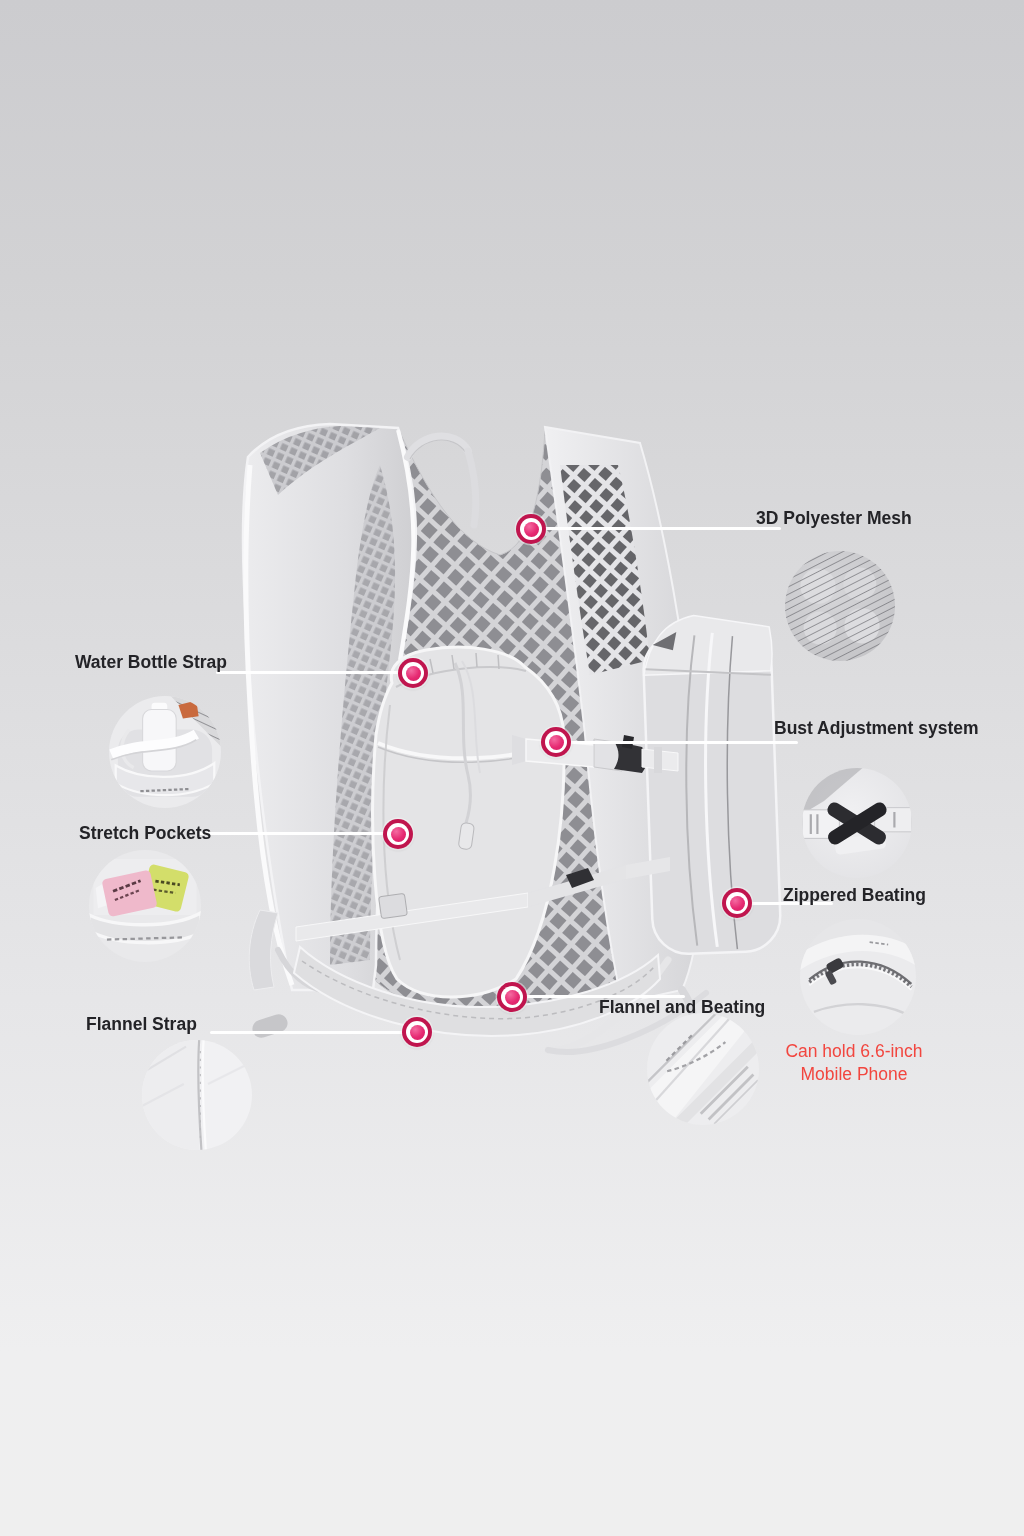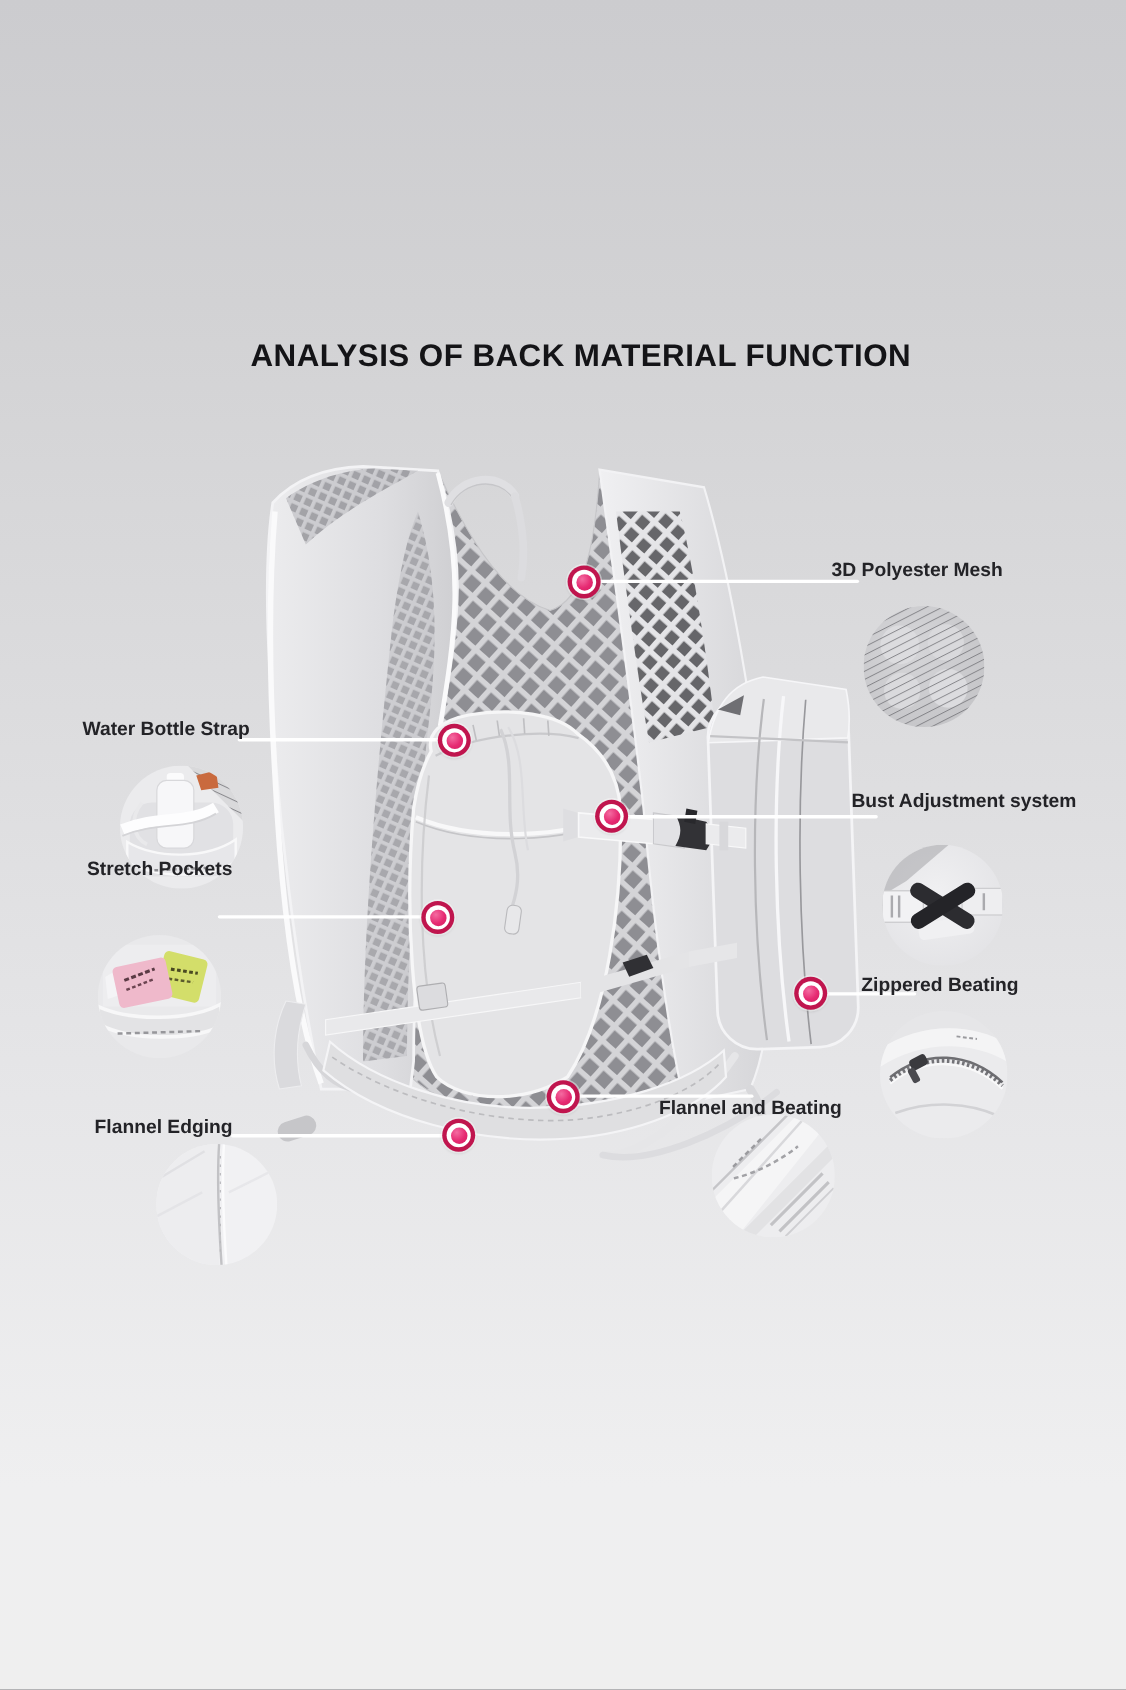--- a/index.html
+++ b/index.html
@@ -84,21 +84,20 @@
         <stop offset="0" stop-color="#d6d6d9"></stop>
           <stop offset="1" stop-color="#c3c3c6"></stop>
       </radialGradient>
       <radialGradient id="circBg2" cx="0.45" cy="0.4" r="0.85">
         <stop offset="0" stop-color="#f0f0f2"></stop>
           <stop offset="1" stop-color="#dfdfe2"></stop>
       </radialGradient>
     </defs>
   </svg>
 
-  <div class="title">ANALYSIS OF BACK MATERIAL FUNCTION</div>
 
   <svg class="vest" viewBox="0 0 560 680">
 
     <g>
       <path d="M168,23 C200,95 232,138 270,150 C303,140 311,85 315,26 L410,42 C432,150 450,280 461,390 C468,480 462,545 428,578 C340,622 185,622 142,572 C120,450 126,250 150,115 Z" fill="url(#meshMain)" stroke="#c6c6c9" stroke-width="1"></path>
       <path d="M318,30 C328,85 345,125 378,148 L405,60 C398,48 392,44 388,44 Z" fill="url(#meshDark)" opacity="0.9"></path>
     </g>
 
     <g>
       <path d="M315,22 C330,130 345,240 355,330 C363,420 375,520 392,598 L452,585 C472,540 476,455 468,360 C455,240 434,118 410,38 Z" fill="url(#strapGrad)" stroke="#f2f2f4" stroke-width="2"></path>
@@ -287,25 +286,29 @@
   <div class="leader" style="left:216px;top:671px;width:197px"></div>
   <div class="leader" style="left:556px;top:741px;width:242px"></div>
   <div class="leader" style="left:198px;top:832px;width:200px"></div>
   <div class="leader" style="left:737px;top:902px;width:96px"></div>
   <div class="leader" style="left:512px;top:995px;width:173px"></div>
   <div class="leader" style="left:210px;top:1031px;width:207px"></div>
 
   <div class="label" style="left:756px;top:507px">3D Polyester Mesh</div>
   <div class="label" style="left:75px;top:651px">Water Bottle Strap</div>
   <div class="label" style="left:774px;top:717px">Bust Adjustment system</div>
-  <div class="label" style="left:79px;top:778px">Stretch Pockets</div>
+  <div class="label" style="left:79px;top:822px">Stretch Pockets</div>
   <div class="label" style="left:783px;top:884px">Zippered Beating</div>
   <div class="label" style="left:599px;top:996px">Flannel and Beating</div>
-  <div class="label" style="left:86px;top:1013px">Flannel Edging</div>
-
+  <div class="label" style="left:86px;top:1013px">Flannel Strap</div>
+
+  <div class="note">
+    <div>Can hold 6.6-inch</div>
+    <div>Mobile Phone</div>
+  </div>
 
   <div class="marker" style="left:516px;top:514px"></div>
   <div class="marker" style="left:398px;top:658px"></div>
   <div class="marker" style="left:541px;top:727px"></div>
   <div class="marker" style="left:383px;top:819px"></div>
   <div class="marker" style="left:722px;top:888px"></div>
   <div class="marker" style="left:497px;top:982px"></div>
   <div class="marker" style="left:402px;top:1017px"></div>
 
 </div>

